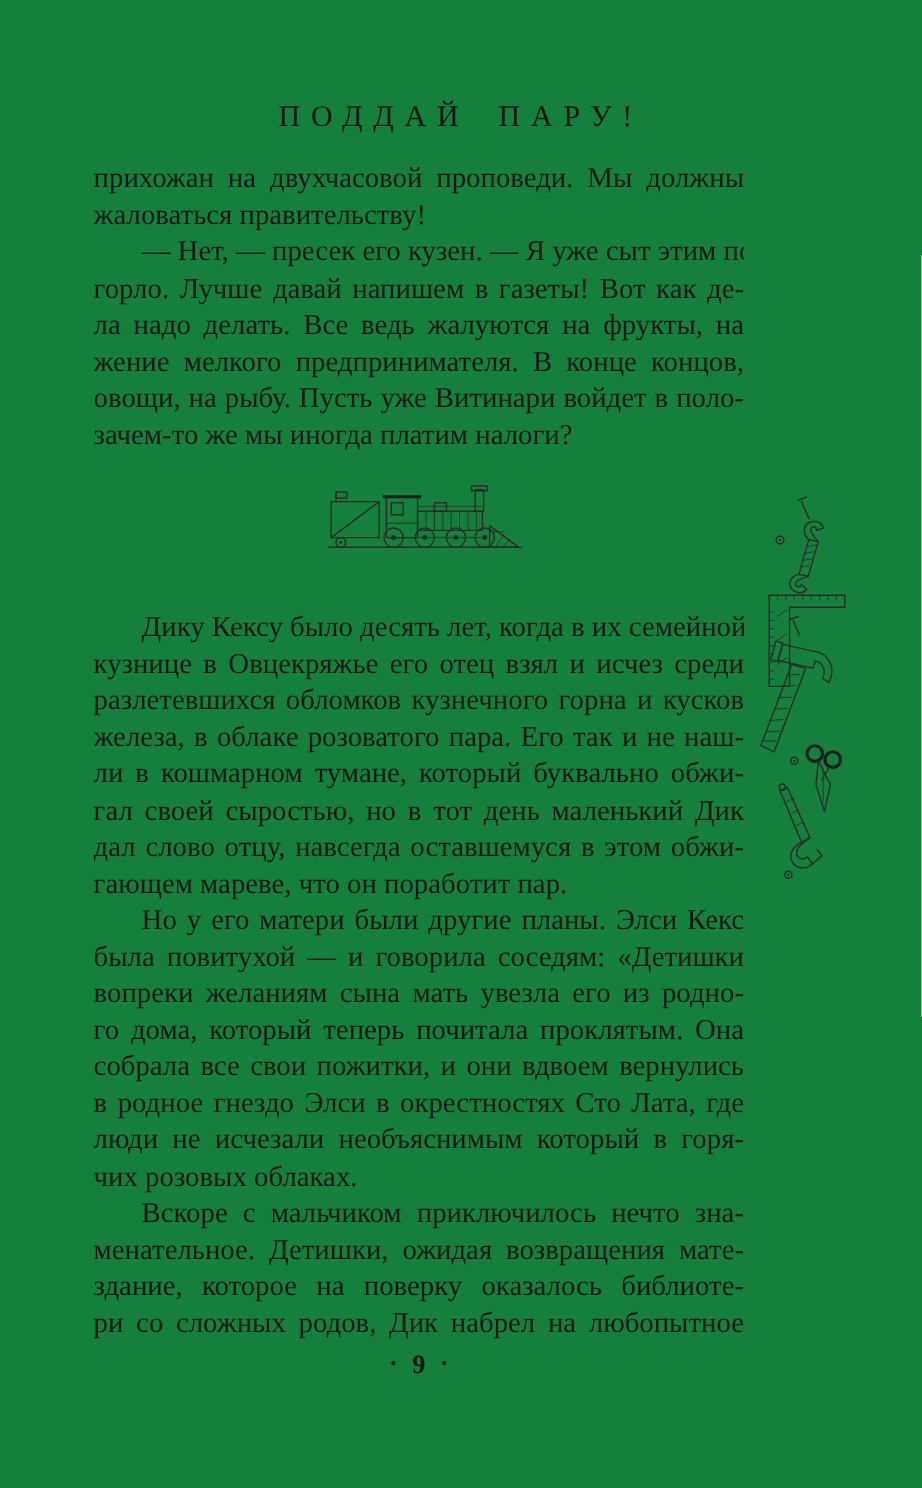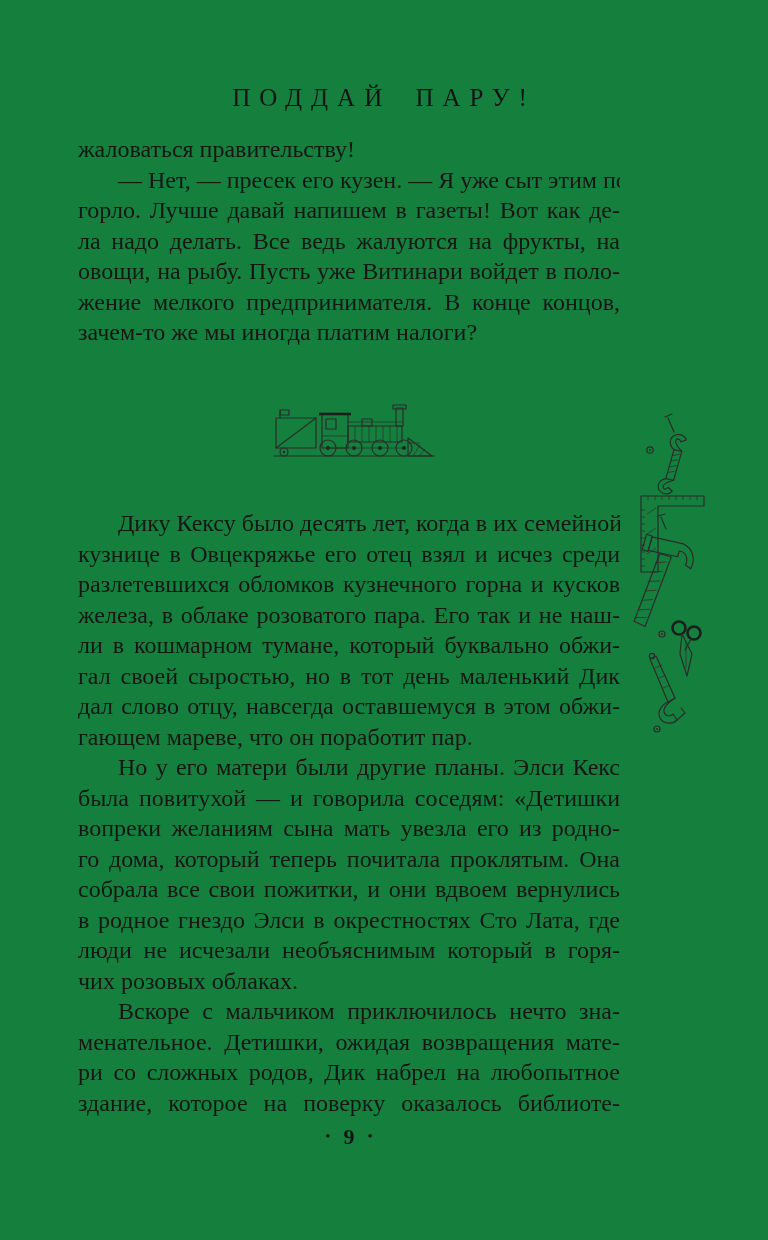--- a/index.html
+++ b/index.html
@@ -74,28 +74,29 @@
 </style>
 </head>
 <body>
 
 <div class="page">
 
   <div class="running-title">ПОДДАЙ ПАРУ!</div>
 
   <div class="text-col text-upper">
       <div>
+        <div class="pline">прихожан на двухчасовой проповеди. Мы должны</div>
         <div class="pline last">жаловаться правительству!</div>
       </div>
       <div>
         <div class="pline ind">— Нет, — пресек его кузен. — Я уже сыт этим по</div>
         <div class="pline">горло. Лучше давай напишем в газеты! Вот как де-</div>
         <div class="pline">ла надо делать. Все ведь жалуются на фрукты, на</div>
+        <div class="pline">жение мелкого предпринимателя. В конце концов,</div>
         <div class="pline">овощи, на рыбу. Пусть уже Витинари войдет в поло-</div>
-        <div class="pline">жение мелкого предпринимателя. В конце концов,</div>
         <div class="pline last">зачем-то же мы иногда платим налоги?</div>
       </div>
     </div>
 
   <div class="loco-wrap">
     <svg width="168" height="64" viewBox="0 0 168 64">
 
       <line class="ln" x1="4" y1="57" x2="164" y2="57"></line>
 
       <rect class="ln" x="6" y="19" width="40" height="30"></rect>
@@ -253,22 +254,22 @@
         <div class="pline">вопреки желаниям сына мать увезла его из родно-</div>
         <div class="pline">го дома, который теперь почитала проклятым. Она</div>
         <div class="pline">собрала все свои пожитки, и они вдвоем вернулись</div>
         <div class="pline">в родное гнездо Элси в окрестностях Сто Лата, где</div>
         <div class="pline">люди не исчезали необъяснимым который в горя-</div>
         <div class="pline last">чих розовых облаках.</div>
       </div>
       <div>
         <div class="pline ind">Вскоре с мальчиком приключилось нечто зна-</div>
         <div class="pline">менательное. Детишки, ожидая возвращения мате-</div>
+        <div class="pline">здание, которое на поверку оказалось библиоте-</div>
         <div class="pline">ри со сложных родов, Дик набрел на любопытное</div>
-        <div class="pline">здание, которое на поверку оказалось библиоте-</div>
       </div>
     </div>
 
   <div class="folio">
     <span class="bullet">•</span><span>9</span><span class="bullet">•</span>
   </div>
 
 </div>
 
 </body></html>

